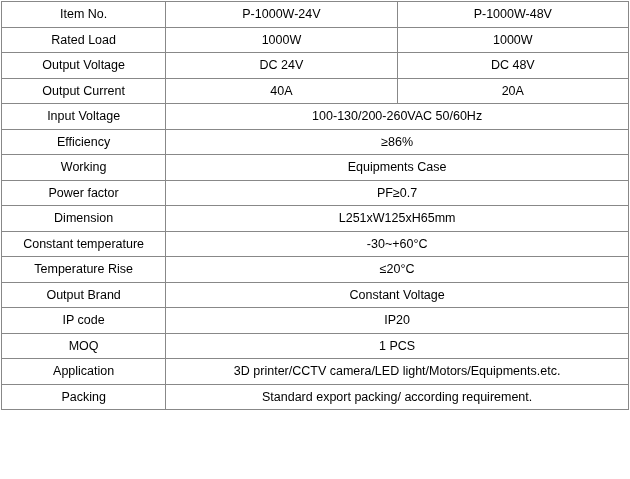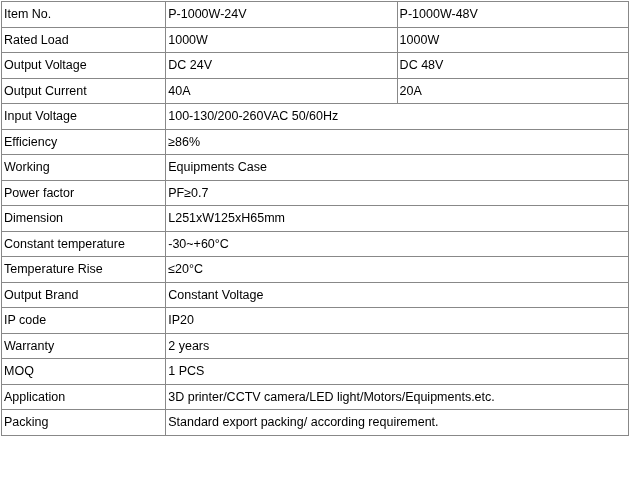--- a/index.html
+++ b/index.html
@@ -14,20 +14,21 @@
     color: #000000;
   }
   .spec-table {
     border-collapse: collapse;
     table-layout: fixed;
     width: 628px;
     margin: 1px 0 0 1px;
   }
   .spec-table td {
     border: 1px solid #888888;
+    text-align: center;
     vertical-align: middle;
     font-size: 12.5px;
     height: 24.5px;
     padding: 0 2px;
     white-space: nowrap;
     overflow: hidden;
   }
   .col-label { width: 164px; }
   .col-val   { width: 231px; }
 </style>
@@ -91,24 +92,20 @@
       </tr>
       <tr>
         <td>Output Brand</td>
         <td colspan="2">Constant Voltage</td>
       </tr>
       <tr>
         <td>IP code</td>
         <td colspan="2">IP20</td>
       </tr>
       <tr>
-        <td>Warranty</td>
-        <td colspan="2">2 years</td>
-      </tr>
-      <tr>
         <td>MOQ</td>
         <td colspan="2">1 PCS</td>
       </tr>
       <tr>
         <td>Application</td>
         <td colspan="2">3D printer/CCTV camera/LED light/Motors/Equipments.etc.</td>
       </tr>
       <tr>
         <td>Packing</td>
         <td colspan="2">Standard export packing/ according requirement.</td>

